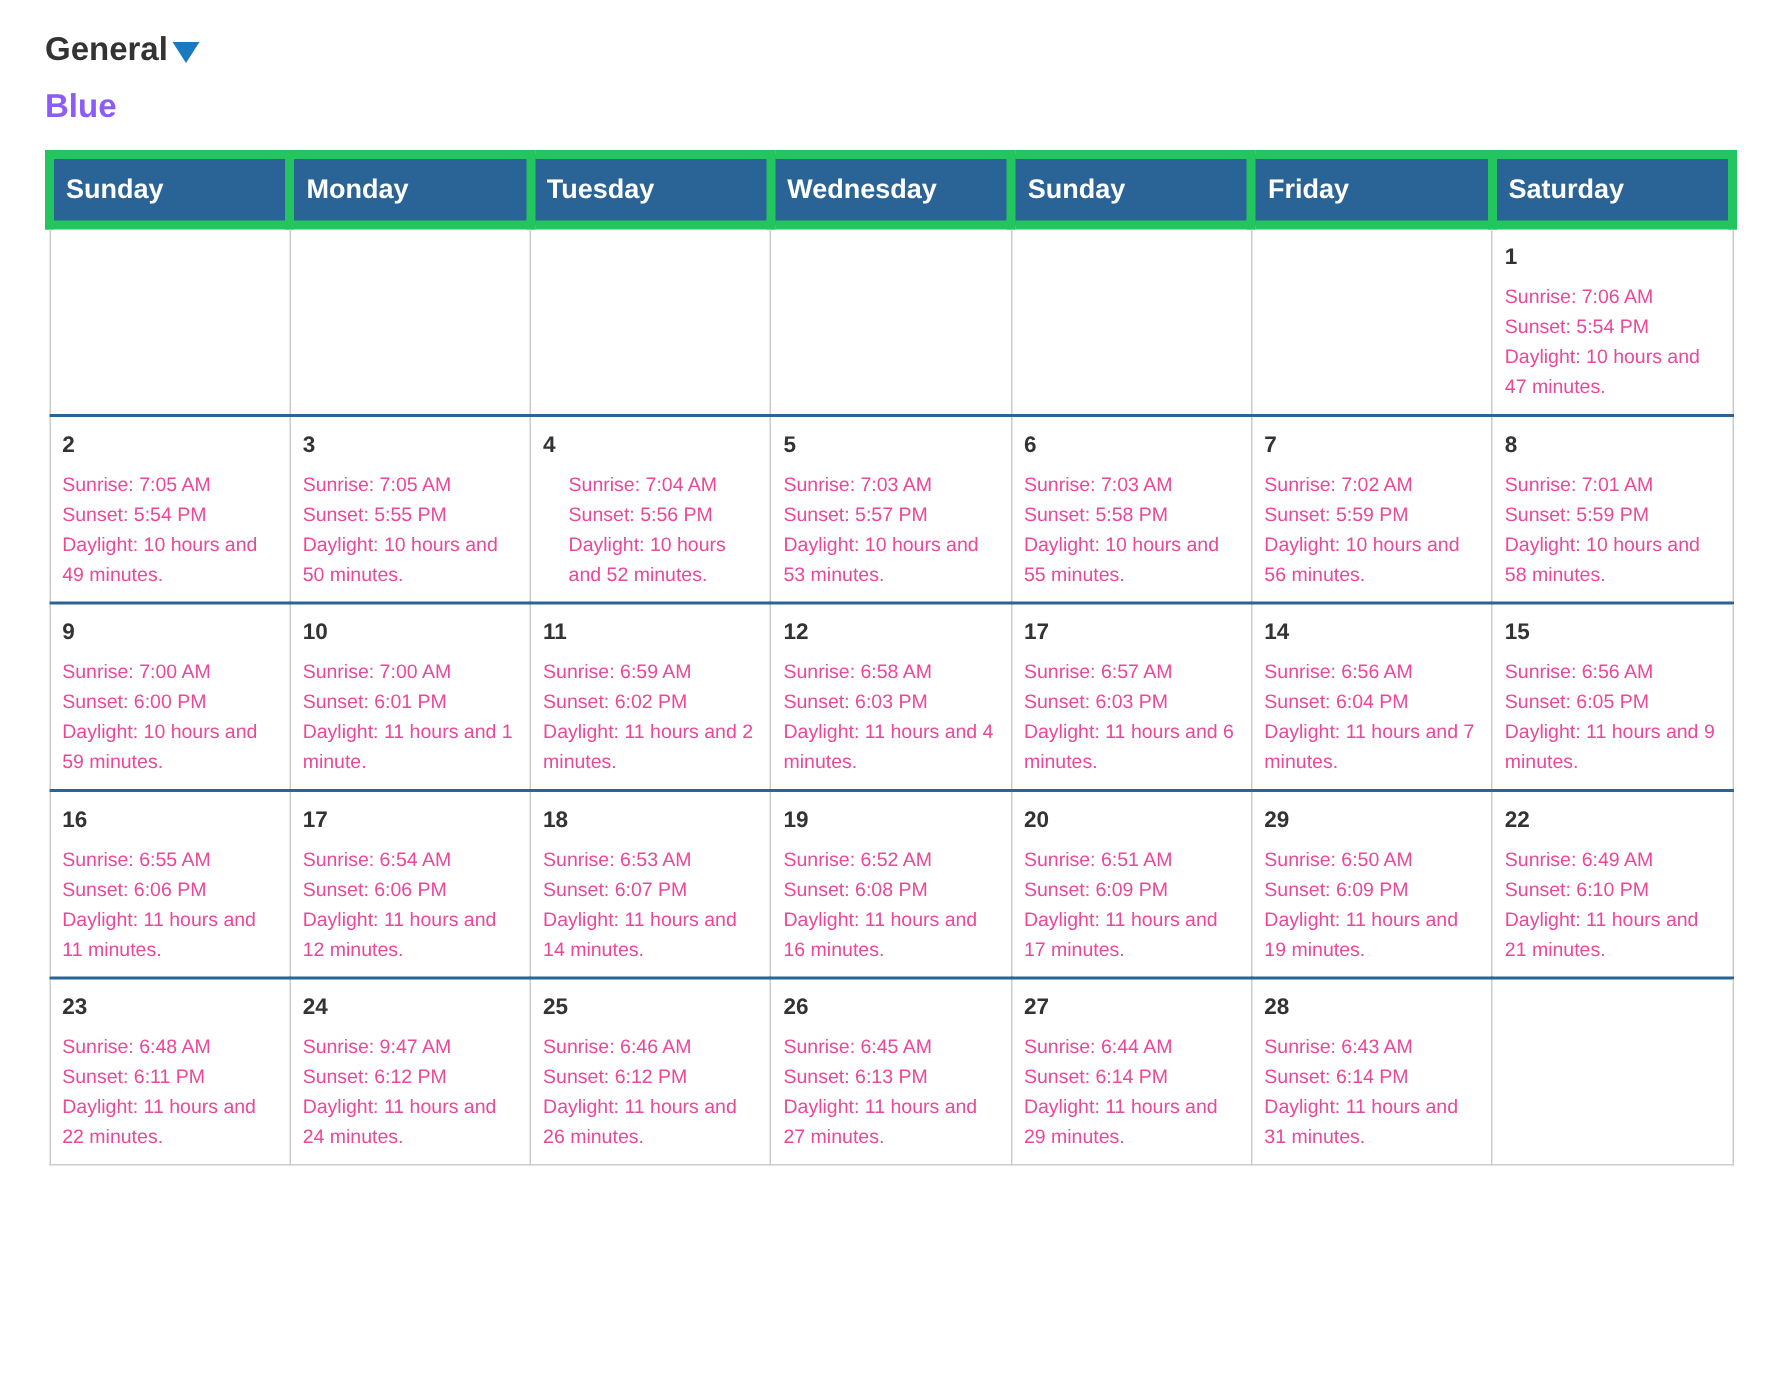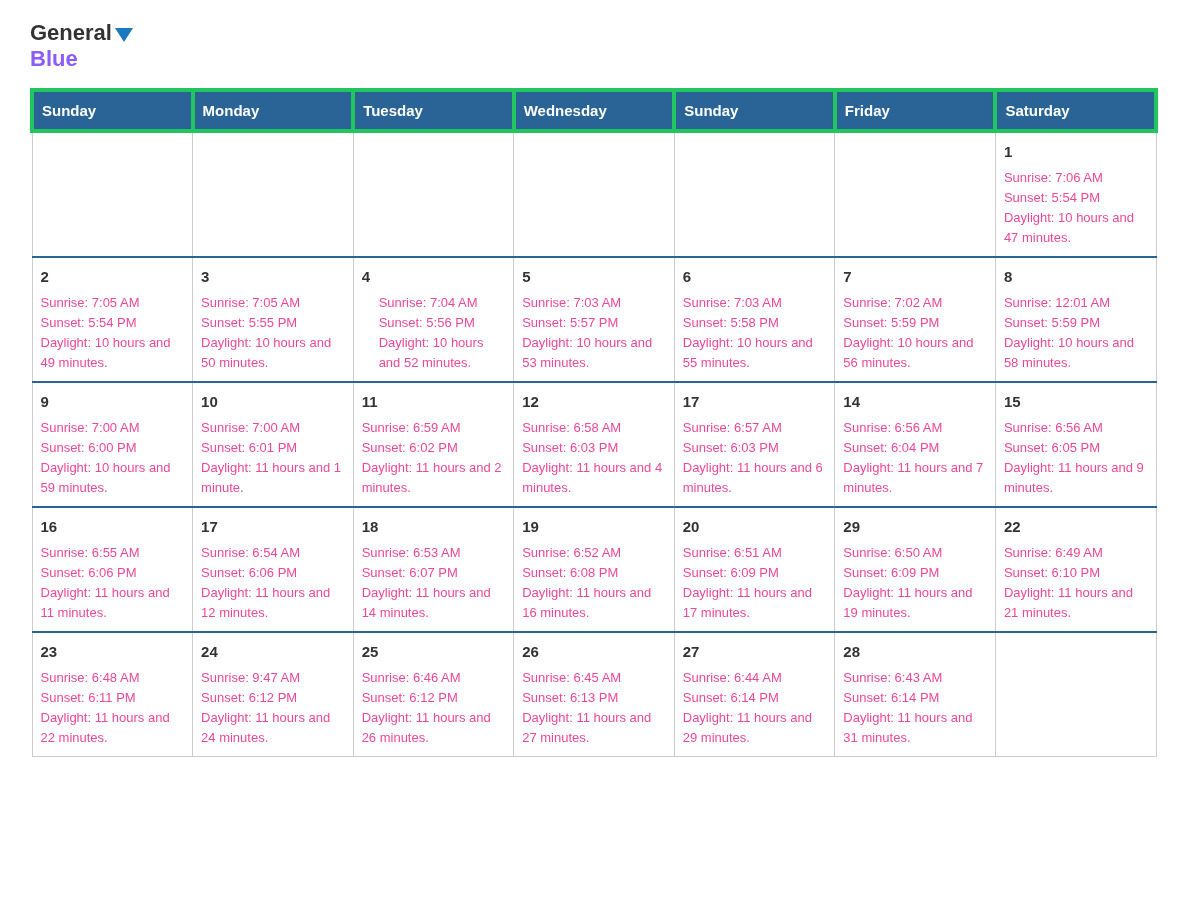--- a/index.html
+++ b/index.html
@@ -42,23 +42,23 @@
     .calendar {
       width: 100%;
       border-collapse: collapse;
       table-layout: fixed;
     }
     .calendar thead th {
       background-color: #2a6496;
       color: #fff;
       padding: 10px 8px;
       text-align: left;
-      font-size: 15px;
+      font-size: 18px;
       font-weight: 600;
-      border: 4px solid #22c55e;
+      border: 6px solid #22c55e;
     }
     .calendar tbody td {
       vertical-align: top;
       border: 1px solid #ccc;
       padding: 8px;
       min-height: 110px;
       font-size: 12.5px;
       color: #333;
       line-height: 1.5;
     }
@@ -75,20 +75,21 @@
       font-size: 13px;
       color: #ec4899;
       line-height: 1.55;
     }
     .empty-cell {
       background: #fff;
     }
     .logo-wrapper {
       display: flex;
       flex-direction: column;
+      gap: 12px;
     }
     .logo-line1 {
       display: flex;
       align-items: center;
     }
     .logo-triangle {
       display: inline-block;
       width: 0;
       height: 0;
       border-left: 9px solid transparent;
@@ -172,21 +173,21 @@
 Daylight: 10 hours and 55 minutes.</div>
         </td>
         <td>
           <span class="day-number">7</span>
           <div class="day-info" style="white-space: pre-line;">Sunrise: 7:02 AM
 Sunset: 5:59 PM
 Daylight: 10 hours and 56 minutes.</div>
         </td>
         <td>
           <span class="day-number">8</span>
-          <div class="day-info" style="white-space: pre-line;">Sunrise: 12:01 AM
+          <div class="day-info" style="white-space: pre-line;">Sunrise: 7:01 AM
 Sunset: 5:59 PM
 Daylight: 10 hours and 58 minutes.</div>
         </td>
       </tr>
       <tr>
         <td>
           <span class="day-number">9</span>
           <div class="day-info" style="white-space: pre-line;">Sunrise: 7:00 AM
 Sunset: 6:00 PM
 Daylight: 10 hours and 59 minutes.</div>

